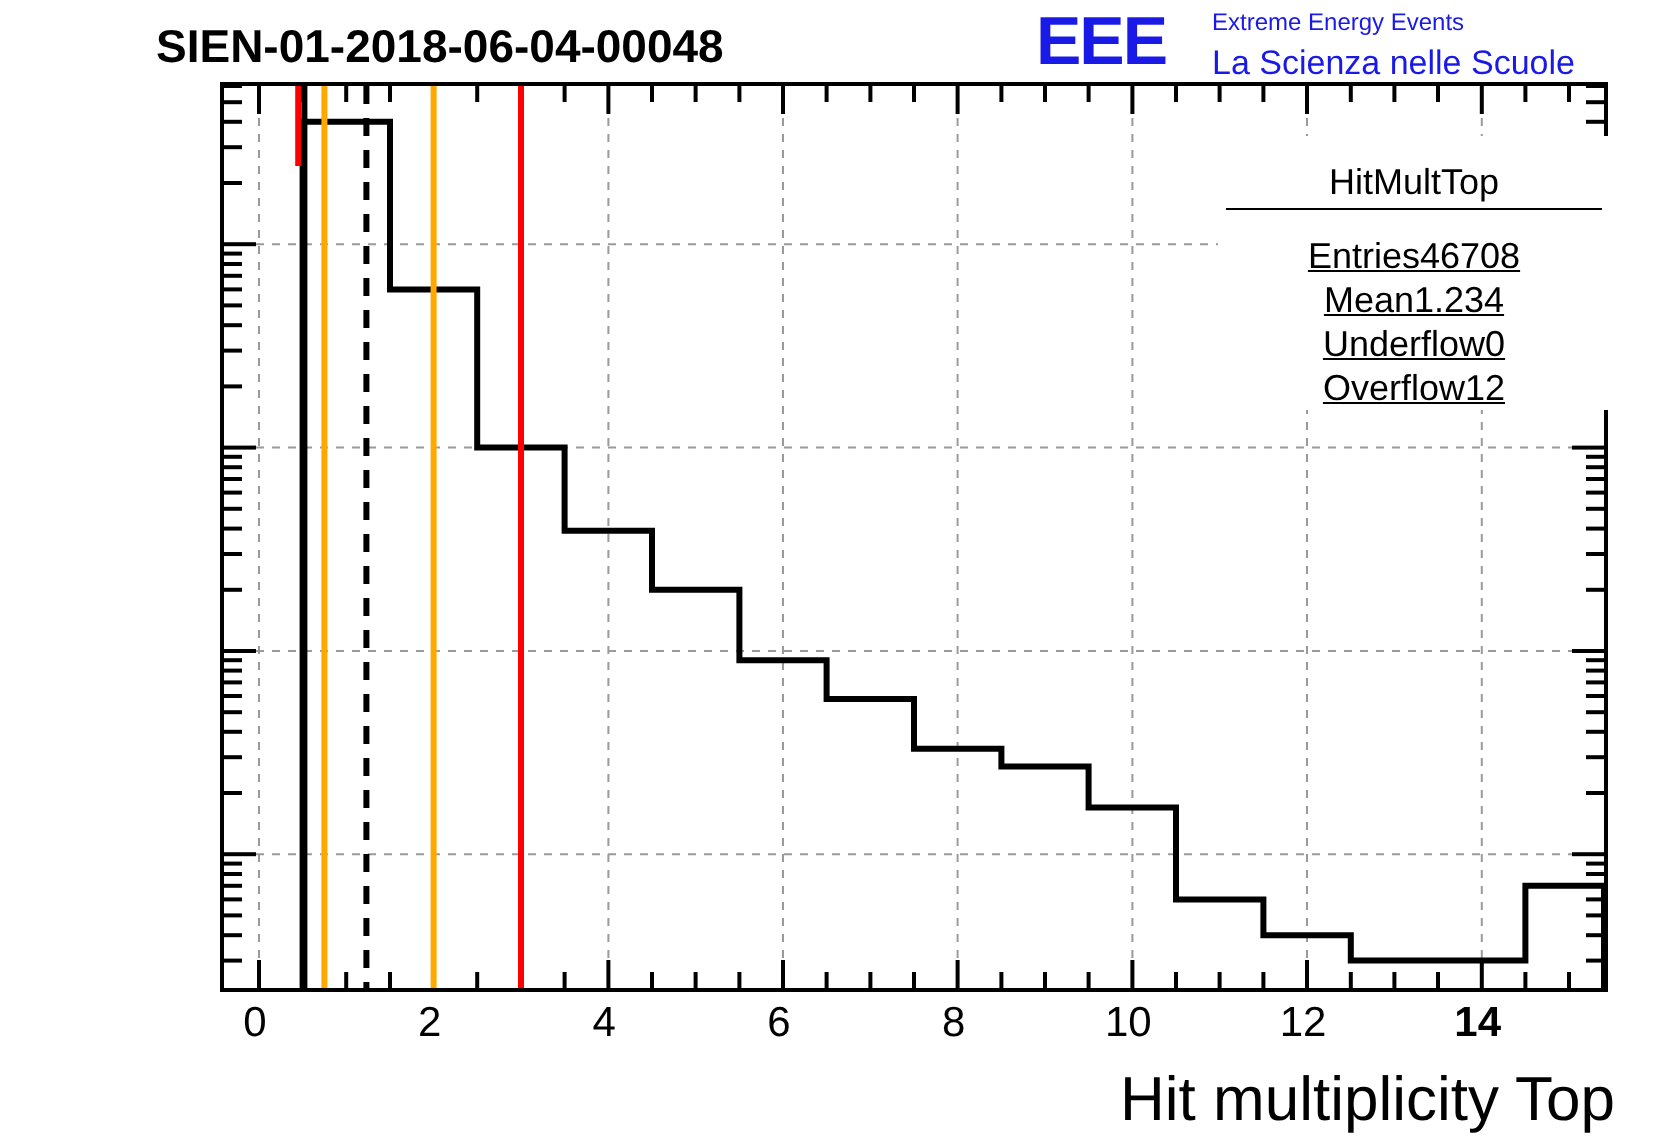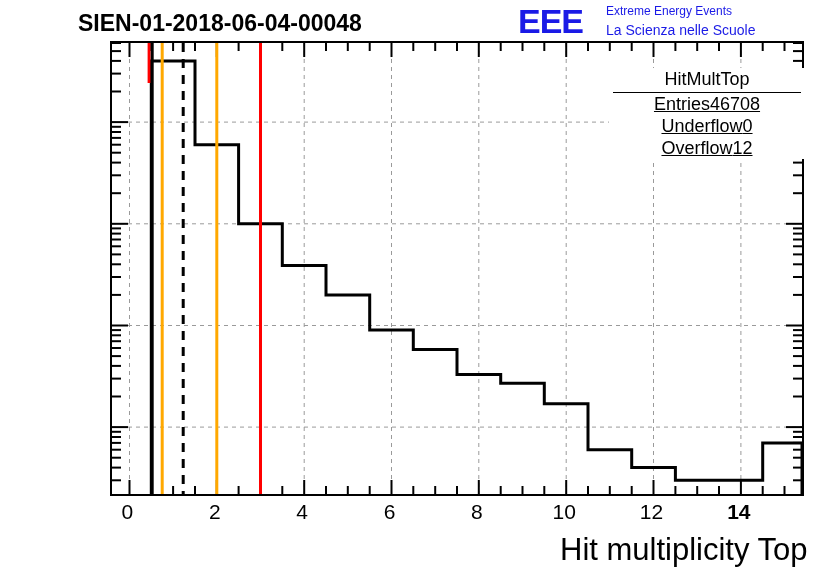--- a/index.html
+++ b/index.html
@@ -7,31 +7,31 @@
        font-family:"Liberation Sans", sans-serif;color:#000;}
   .abs{position:absolute;}
   
   #plot-title{left:78px;top:10px;font-size:23px;letter-spacing:0px;white-space:nowrap;font-weight:bold;}
   #eee-logo{left:518px;top:2px;width:292px;height:40px;}
   #eee-logo .eee-letters{position:absolute;left:0px;top:2px;font-size:34px;font-weight:bold;
        color:#1a1ae6;letter-spacing:-1px;line-height:34px;font-family:"Liberation Sans",sans-serif;}
   #eee-logo .eee-shadow{position:absolute;left:4px;top:7px;font-size:34px;font-weight:bold;
        color:#9a9a9a;letter-spacing:-1px;line-height:34px;z-index:-1;}
   #eee-logo .eee-line1{position:absolute;left:88px;top:2px;font-size:12px;color:#1a1ae6;white-space:nowrap;}
-  #eee-logo .eee-line2{position:absolute;left:88px;top:20px;font-size:14px;color:#1a1ae6;white-space:nowrap;}
+  #eee-logo .eee-line2{position:absolute;left:88px;top:20px;font-size:17px;color:#1a1ae6;white-space:nowrap;}
   
   #plot-frame{left:110px;top:41px;width:694px;height:455px;
        border:2px solid #000;box-sizing:border-box;}
   .xlab{position:absolute;font-size:21px;text-align:center;white-space:nowrap;}
   #x-axis-title{font-size:31px;white-space:nowrap;}
   
   #stats-box{left:609px;top:68px;width:196px;background:#fff;
        font-size:18px;box-sizing:border-box;}
   #stats-box .st-title{text-align:center;padding:1px 0 2px 0;border-bottom:1.5px solid #000;
-       margin:0 4px;}
+       margin:12px 4px;}
   #stats-box .st-row{display:flex;justify-content:center;padding:1px 6px 0 6px;text-decoration:underline;}
   svg{display:block;}
 </style>
 </head>
 <body>
 
 <div class="abs" id="plot-title">SIEN-01-2018-06-04-00048</div>
 
 <div class="abs" id="eee-logo">
   <span class="eee-shadow">EEE</span>
@@ -207,20 +207,24 @@
 </div>
 
 <div class="abs" id="stats-box">
   <div class="st-title">HitMultTop</div>
   <div id="stats-rows">
       <div class="st-row">
         <span>Entries</span>
         <span>46708</span>
       </div>
       <div class="st-row">
+        <span>Mean</span>
+        <span>1.234</span>
+      </div>
+      <div class="st-row">
         <span>Underflow</span>
         <span>0</span>
       </div>
       <div class="st-row">
         <span>Overflow</span>
         <span>12</span>
       </div>
     </div>
 </div>
 

